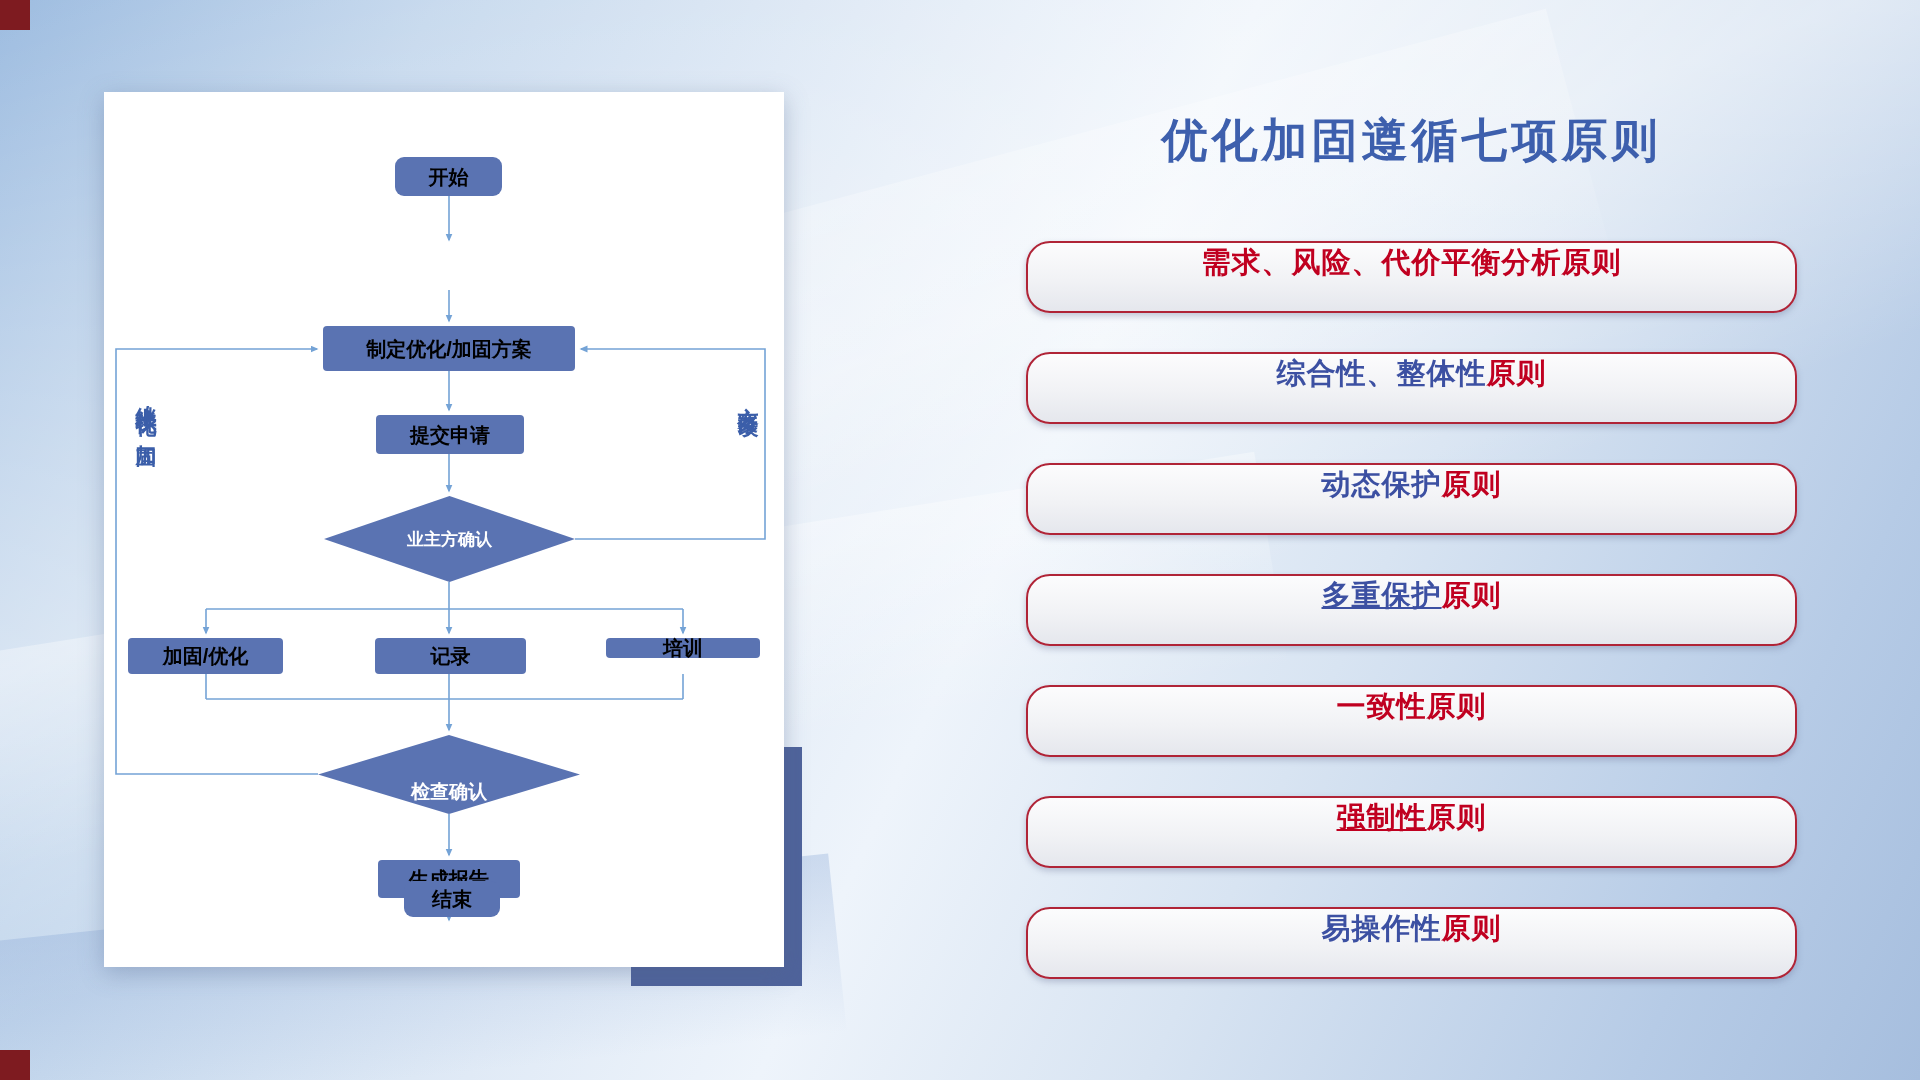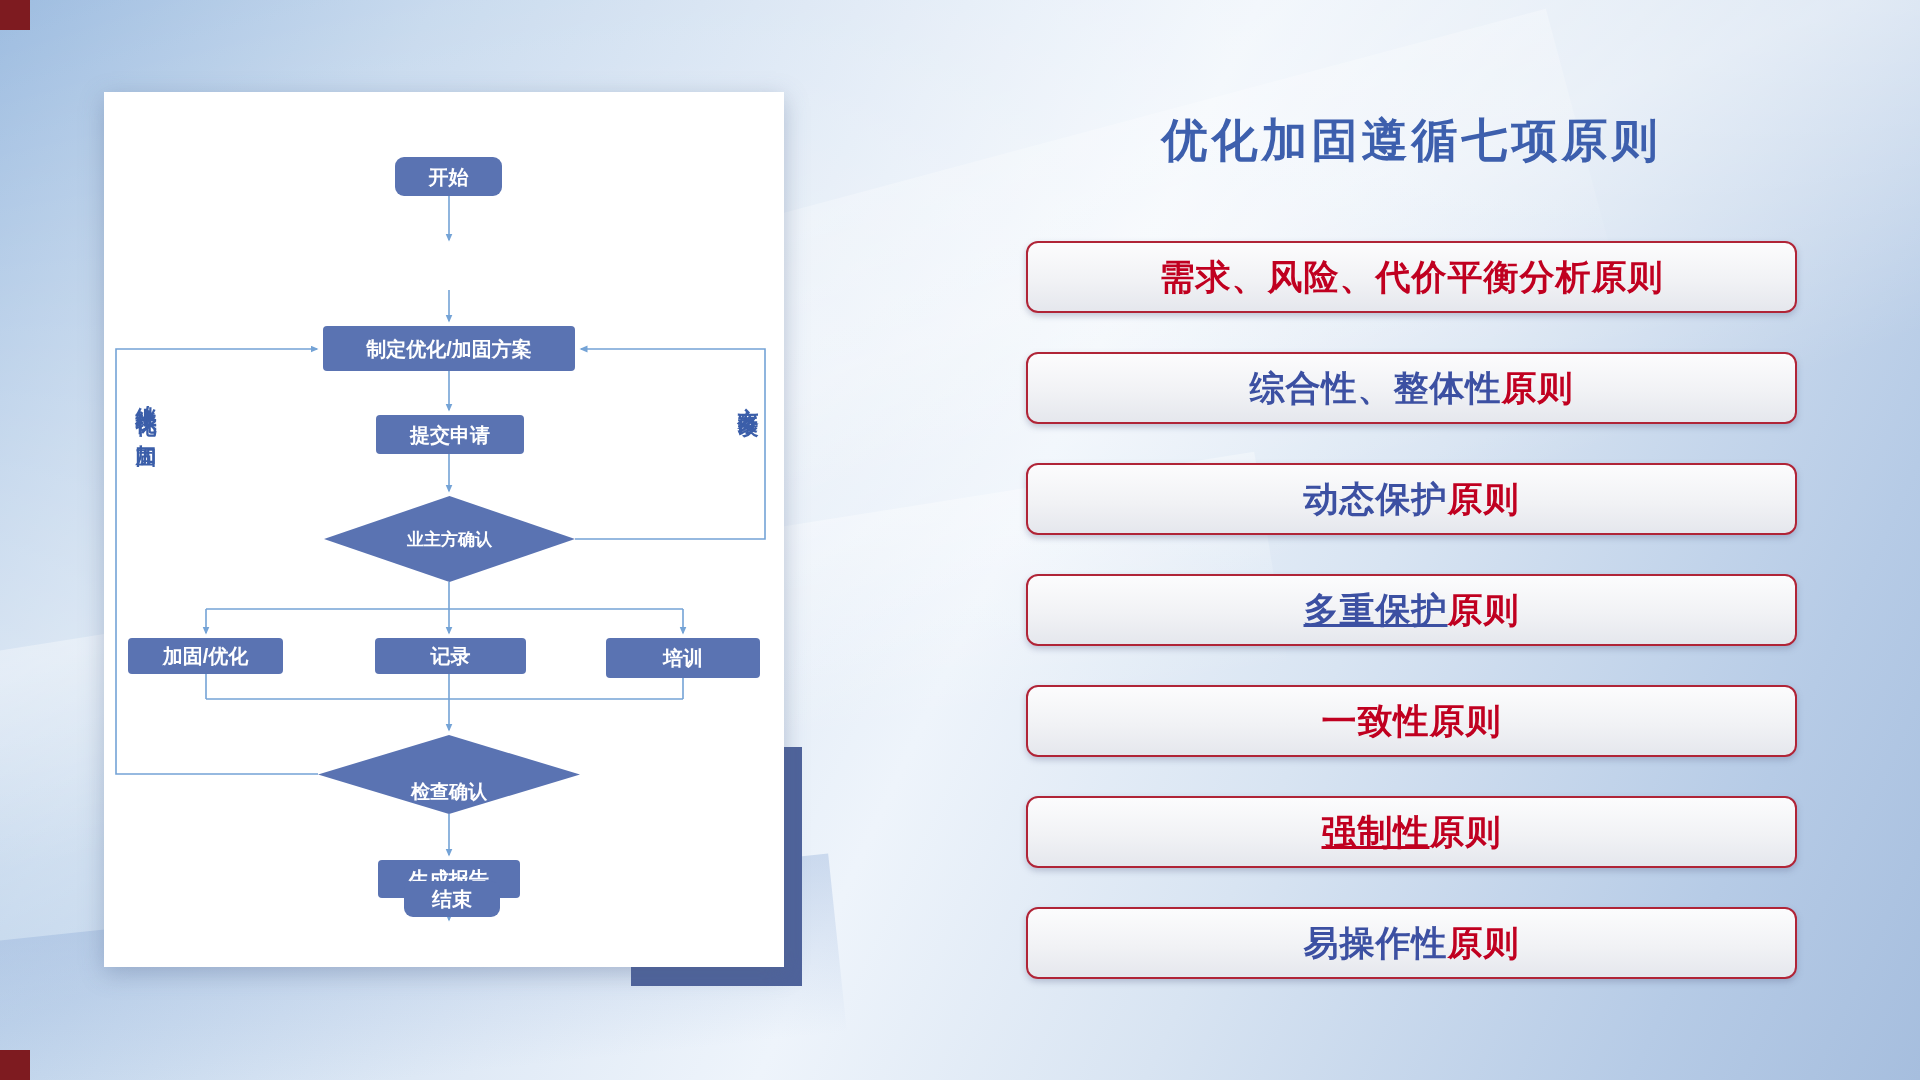--- a/index.html
+++ b/index.html
@@ -25,44 +25,44 @@
 
   
   .shadow-rect { position: absolute; left: 631px; top: 747px; width: 171px; height: 239px;
     background: #4f639b; z-index: 1; }
   .card { position: absolute; left: 104px; top: 92px; width: 680px; height: 875px;
     background: #ffffff; z-index: 2; box-shadow: 0 6px 22px rgba(80,100,140,0.35); }
 
   .connectors { position: absolute; left: 0; top: 0; width: 680px; height: 875px; }
 
   .node { position: absolute; display: flex; align-items: center; justify-content: center;
-    background: #5a73b2; color: #ffffff; font-weight: bold; font-size: 20px;
+    background: #5a73b2; color: #000000; font-weight: bold; font-size: 20px;
     border-radius: 4px; text-align: center; line-height: 1.1; z-index: 3; }
   .node.pillend { border-radius: 9px; }
   .diamond { position: absolute; display: flex; align-items: center; justify-content: center;
     background: #5a73b2; color: #ffffff; font-weight: bold; text-align: center;
     clip-path: polygon(50% 0, 100% 50%, 50% 100%, 0 50%); z-index: 3; }
   .diamond .dtext { font-size: 17px; }
   .diamond.d2 .dtext { font-size: 19px; margin-top: 35px; }
 
   .vlabel { position: absolute; writing-mode: vertical-rl; text-orientation: upright;
     color: #3b5ea9; font-weight: bold; font-size: 21px; letter-spacing: 3px; z-index: 3; }
   .vlabel.left { left: 28px; top: 298px; }
   .vlabel.right { left: 630px; top: 298px; }
 
   
   .page-title { position: absolute; left: 1026px; top: 110px; width: 771px;
     text-align: center; font-size: 46px; font-weight: bold; color: #3d5fad; letter-spacing: 4px; }
 
   .pills { position: absolute; left: 1026px; top: 241px; width: 771px;
     display: flex; flex-direction: column; gap: 39px; }
-  .pill { height: 72px; border: 2px solid #b02437; border-radius: 12px;
+  .pill { height: 72px; border: 2px solid #b02437; border-radius: 24px;
     background: linear-gradient(180deg, #fcfcfd 0%, #f1f2f5 55%, #e5e7ed 100%);
-    display: flex; align-items: center; justify-content: center;
-    font-size: 35px; font-weight: bold; letter-spacing: 1px;
+    display: flex; justify-content: center;
+    font-size: 29px; font-weight: bold; letter-spacing: 1px;
     box-shadow: 0 3px 6px rgba(100,110,145,0.35); }
 </style>
 </head>
 <body>
 
 <div class="slide">
 
   <div class="streak s1"></div>
   <div class="streak s2"></div>
   <div class="streak s3"></div>
@@ -109,21 +109,21 @@
     <div class="node" style="left:272px;top:323px;width:148px;height:39px;">提交申请</div>
 
     <div class="diamond d1" style="left:220px;top:404px;width:251px;height:86px;">
       <span class="dtext">业主方确认</span>
     </div>
 
     <div class="node" style="left:24px;top:546px;width:155px;height:36px;">加固/优化</div>
 
     <div class="node" style="left:271px;top:546px;width:151px;height:36px;">记录</div>
 
-    <div class="node" style="left:502px;top:546px;width:154px;height:40px;">培训</div>
+    <div class="node" style="left:502px;top:546px;width:154px;height:20px;">培训</div>
 
     <div class="diamond d2" style="left:214px;top:643px;width:262px;height:79px;">
       <span class="dtext">检查确认</span>
     </div>
 
     <div class="node" style="left:274px;top:768px;width:142px;height:38px;">生成报告</div>
 
     <div class="node pillend" style="left:300px;top:789px;width:96px;height:36px;">结束</div>
 
     <div class="vlabel left">继续优化/加固</div>

